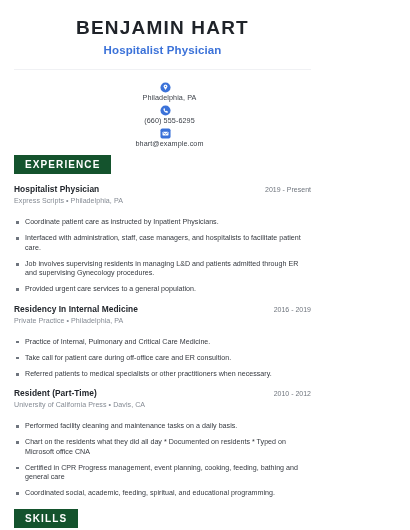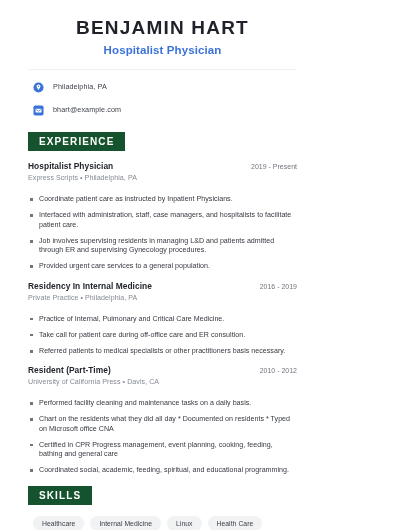--- a/index.html
+++ b/index.html
@@ -14,21 +14,21 @@
     font-family: "Liberation Sans", sans-serif;
     color: #2b2f36;
     -webkit-font-smoothing: antialiased;
   }
 
   .page {
     position: relative;
     width: 325px;
     height: 530px;
     background: #ffffff;
-    padding: 0 28px;
+    padding: 0 14px;
     overflow: hidden;
   }
 
   
   .header {
     padding-top: 16px;
     text-align: center;
   }
 
   .full-name {
@@ -55,23 +55,24 @@
   }
 
   
   .contact-list {
     margin-top: 12px;
     padding-left: 5px;
   }
 
   .contact-row {
     display: flex;
-    align-items: flex-start;
+    align-items: center;
     height: 16px;
     margin-bottom: 7px;
+    flex-direction: column;
   }
 
   .contact-icon {
     width: 11px;
     height: 11px;
     flex: 0 0 11px;
     display: flex;
     align-items: center;
     justify-content: center;
     color: #3b72d9;
@@ -195,20 +196,29 @@
       <span class="contact-icon">
         <svg width="11" height="11" viewBox="0 0 24 24" fill="#3b72d9">
           <circle cx="12" cy="12" r="11"></circle>
           <path d="M12 5.5c-2.2 0-4 1.8-4 4 0 3 4 8 4 8s4-5 4-8c0-2.2-1.8-4-4-4z" fill="#ffffff"></path>
           <circle cx="12" cy="9.5" r="1.5" fill="#3b72d9"></circle>
         </svg>
       </span>
       <span class="contact-text">Philadelphia, PA</span>
     </div>
 
+    <div class="contact-row">
+      <span class="contact-icon">
+        <svg width="11" height="11" viewBox="0 0 24 24" fill="#3b72d9">
+          <circle cx="12" cy="12" r="11"></circle>
+          <path d="M9.3 6.8c.4 0 .7.2.9.6l.8 1.7c.2.4.1.8-.2 1.1l-.7.6c.6 1.3 1.6 2.3 2.9 2.9l.6-.7c.3-.3.7-.4 1.1-.2l1.7.8c.4.2.6.5.6.9v1.6c0 .6-.5 1-1.1 1-4.6-.3-8.2-3.9-8.5-8.5 0-.6.4-1.1 1-1.1h.9z" fill="#ffffff"></path>
+        </svg>
+      </span>
+      <span class="contact-text">(660) 555-6295</span>
+    </div>
 
     <div class="contact-row">
       <span class="contact-icon">
         <svg width="11" height="11" viewBox="0 0 24 24">
           <rect x="1" y="1" width="22" height="22" rx="4" fill="#3b72d9"></rect>
           <rect x="5.5" y="8" width="13" height="8.5" rx="1" fill="#ffffff"></rect>
           <path d="M5.5 9l6.5 4.5L18.5 9" stroke="#3b72d9" stroke-width="1.4" fill="none"></path>
         </svg>
       </span>
       <span class="contact-text">bhart@example.com</span>
@@ -237,21 +247,21 @@
 
       <div class="job">
         <div class="job-head">
           <span class="job-role">Residency In Internal Medicine</span>
           <span class="job-dates">2016 - 2019</span>
         </div>
         <div class="job-org">Private Practice • Philadelphia, PA</div>
         <ul class="bullets">
           <li>Practice of Internal, Pulmonary and Critical Care Medicine.</li>
           <li>Take call for patient care during off-office care and ER consultion.</li>
-          <li>Referred patients to medical specialists or other practitioners basis necessary.</li>
+          <li>Referred patients to medical specialists or other practitioners when necessary.</li>
         </ul>
       </div>
 
       <div class="job">
         <div class="job-head">
           <span class="job-role">Resident (Part-Time)</span>
           <span class="job-dates">2010 - 2012</span>
         </div>
         <div class="job-org">University of California Press • Davis, CA</div>
         <ul class="bullets">

